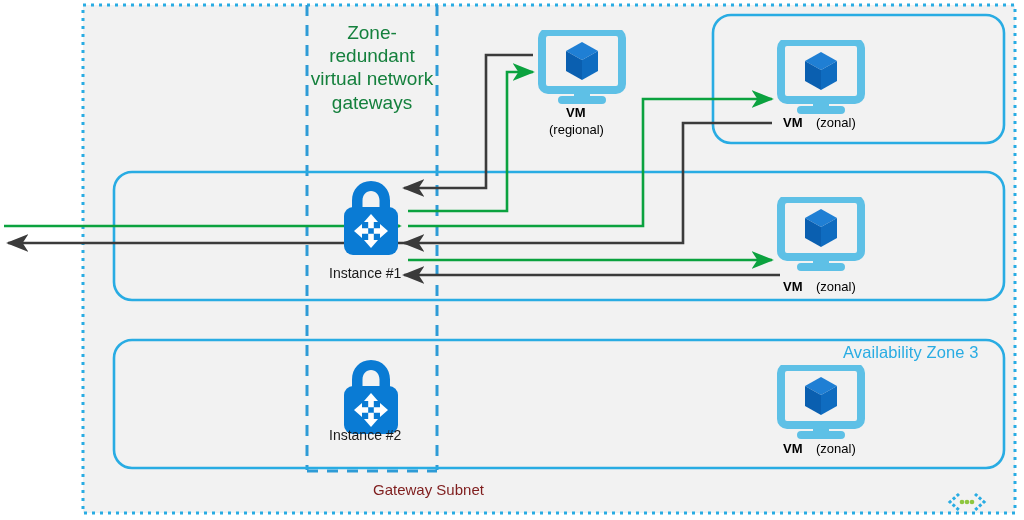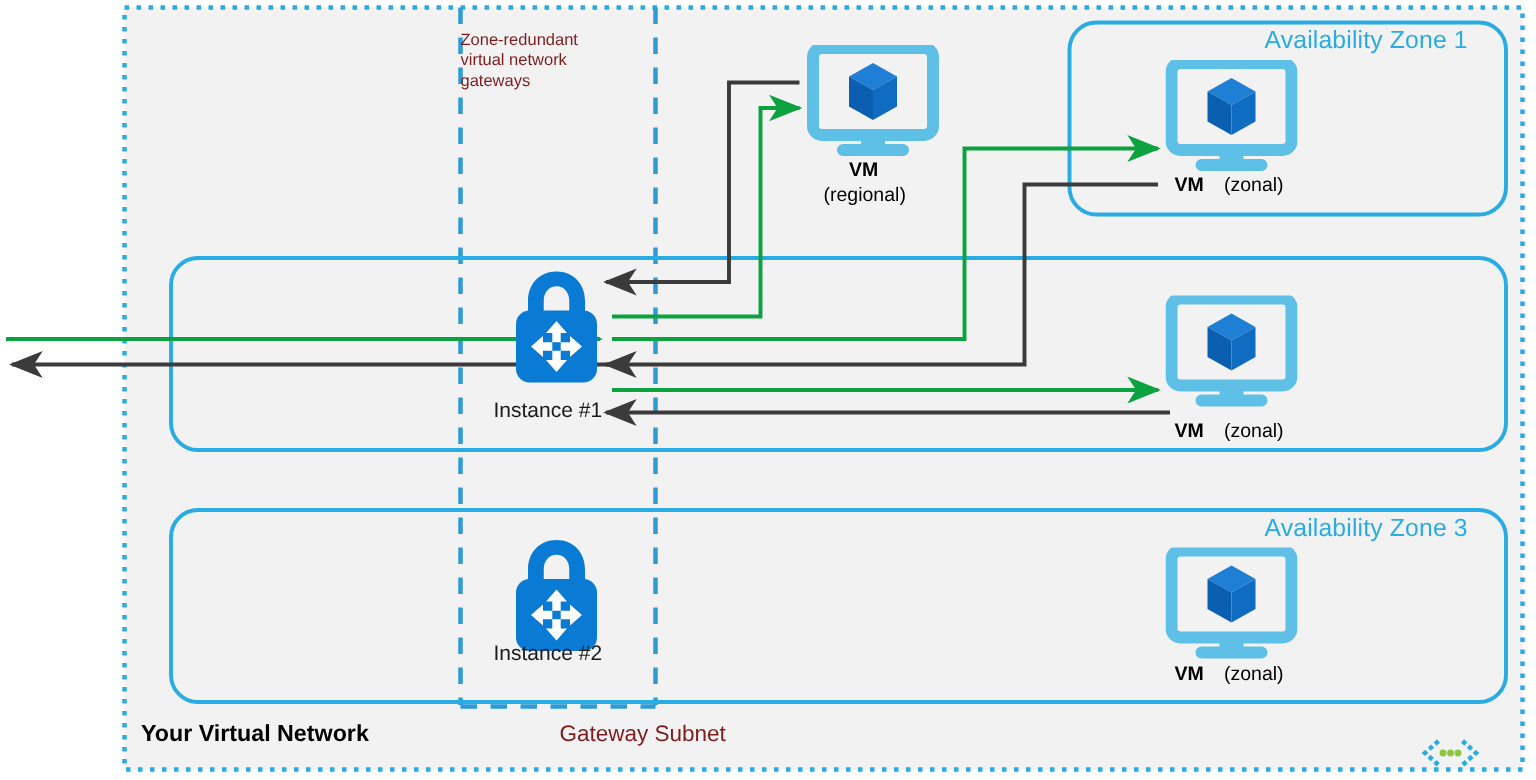--- a/index.html
+++ b/index.html
@@ -25,23 +25,23 @@
     position: absolute;
     white-space: nowrap;
     line-height: 1.12;
   }
   .zone-label {
     color: #29ace3;
     font-size: 16.5px;
     letter-spacing: 0.1px;
   }
   .gw-caption {
-    color: #7f1d1d;
-    font-size: 11px;
-    text-align: left;
+    color: #15803d;
+    font-size: 19px;
+    text-align: center;
     line-height: 1.22;
   }
   .vm-caption {
     color: #000000;
     font-size: 13px;
   }
   .instance-caption {
     color: #1a1a1a;
     font-size: 14px;
   }
@@ -192,35 +192,33 @@
       <circle cx="26" cy="10" r="2.3" fill="#8ec63f"></circle>
     </svg>
   </div>
 
   <div class="txt gw-caption" style="left:307px; top:21px; width:130px; white-space:normal;">
     <span>Zone-redundant</span><br>
     <span>virtual network</span><br>
     <span>gateways</span>
   </div>
 
-  <div class="txt zone-label" style="left:843px; top:18px;">Availability Zone 1</div>
   <div class="txt zone-label" style="left:843px; top:343px;">Availability Zone 3</div>
 
   <div class="txt vm-caption" style="left:566px; top:106px; font-weight:bold;">VM</div>
   <div class="txt vm-caption" style="left:549px; top:123px;text-align:center;">(regional)</div>
 
   <div class="txt vm-caption" style="left:783px; top:116px; font-weight:bold;">VM</div>
   <div class="txt vm-caption" style="left:816px; top:116px;">(zonal)</div>
 
   <div class="txt vm-caption" style="left:783px; top:280px; font-weight:bold;">VM</div>
   <div class="txt vm-caption" style="left:816px; top:280px;">(zonal)</div>
 
   <div class="txt vm-caption" style="left:783px; top:442px; font-weight:bold;">VM</div>
   <div class="txt vm-caption" style="left:816px; top:442px;">(zonal)</div>
 
   <div class="txt instance-caption" style="left:329px; top:266px;">Instance #1</div>
   <div class="txt instance-caption" style="left:329px; top:428px;">Instance #2</div>
 
 
-  <div class="txt vnet-label" style="left:94px; top:481px;">Your Virtual Network</div>
   <div class="txt subnet-label" style="left:325px; top:482px;">Gateway Subnet</div>
 
 </div>
 
 </body></html>

